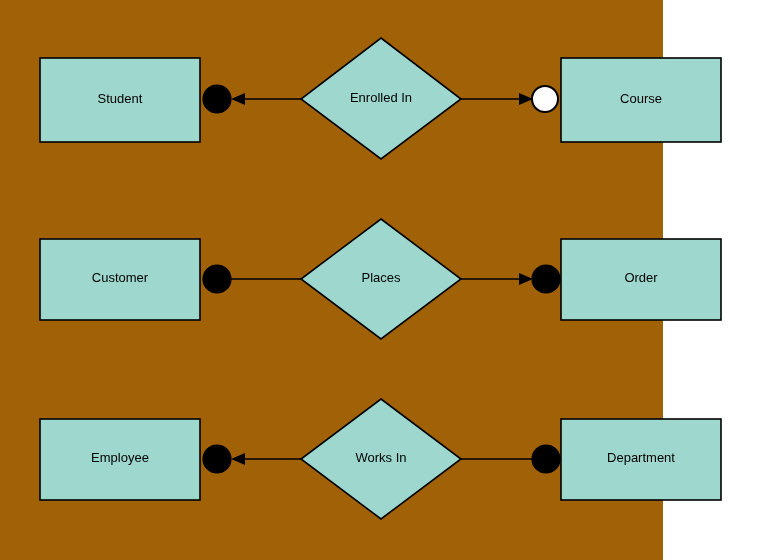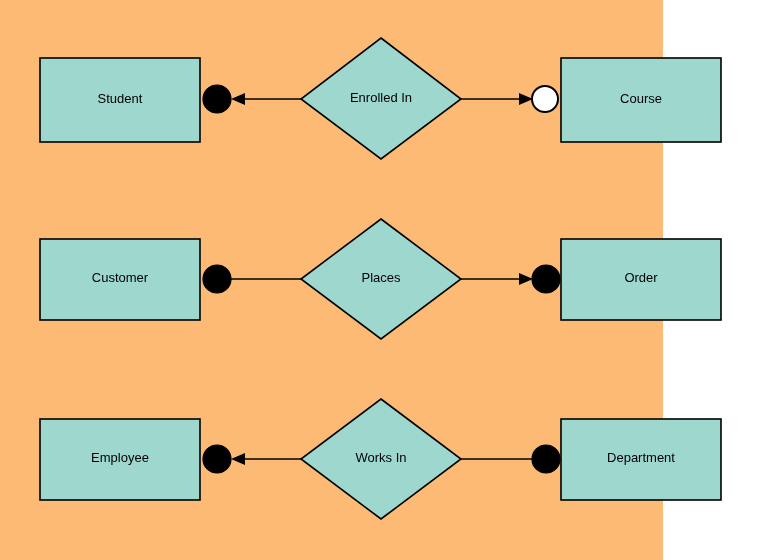--- a/index.html
+++ b/index.html
@@ -10,21 +10,21 @@
   body {
     width: 761px;
     height: 560px;
     font-family: "Liberation Sans", sans-serif;
     overflow: hidden;
   }
   #diagram-canvas {
     position: relative;
     width: 663px;
     height: 560px;
-    background: #fdba74;
+    background: #a16207;
     text-align: right;
   }
   svg#er-svg {
     display: block;
     width: 761px;
     height: 560px;
   }
   .entity-rect {
     stroke: #000000;
     stroke-width: 1.6;

